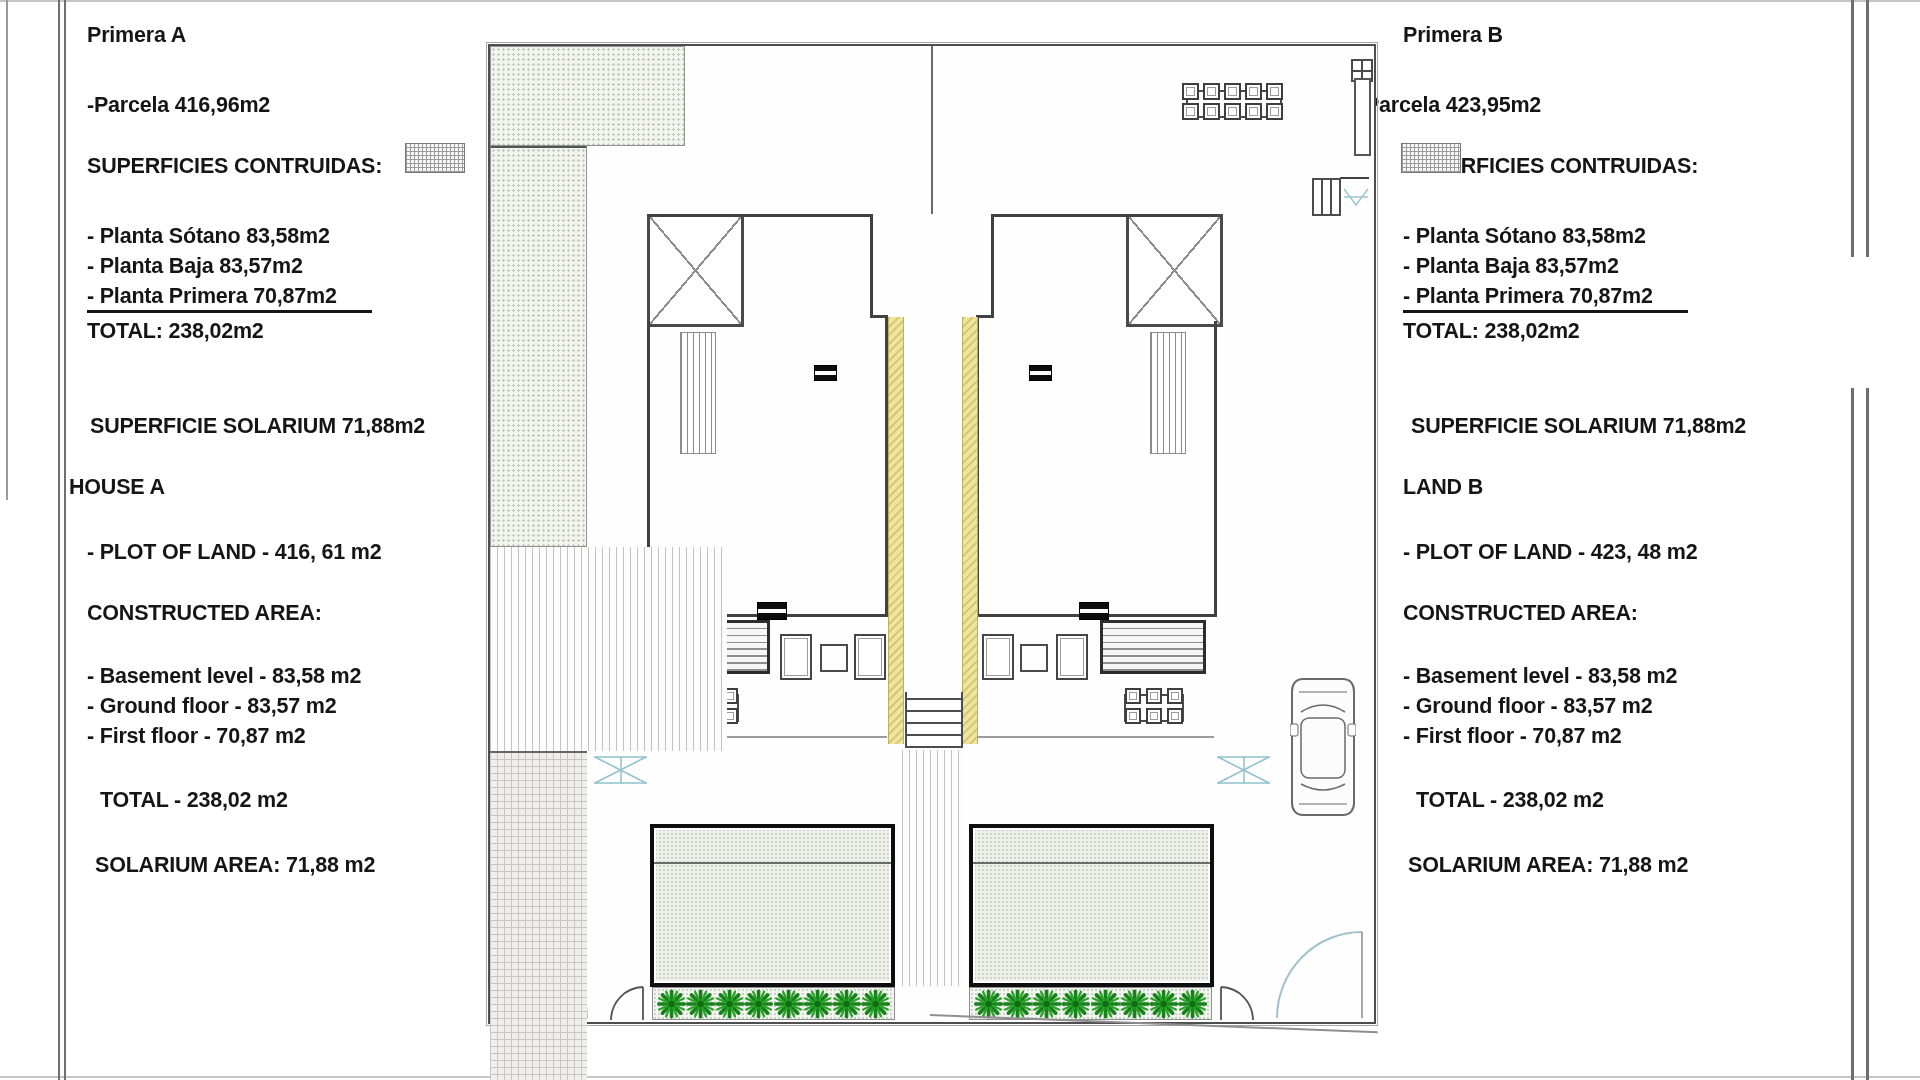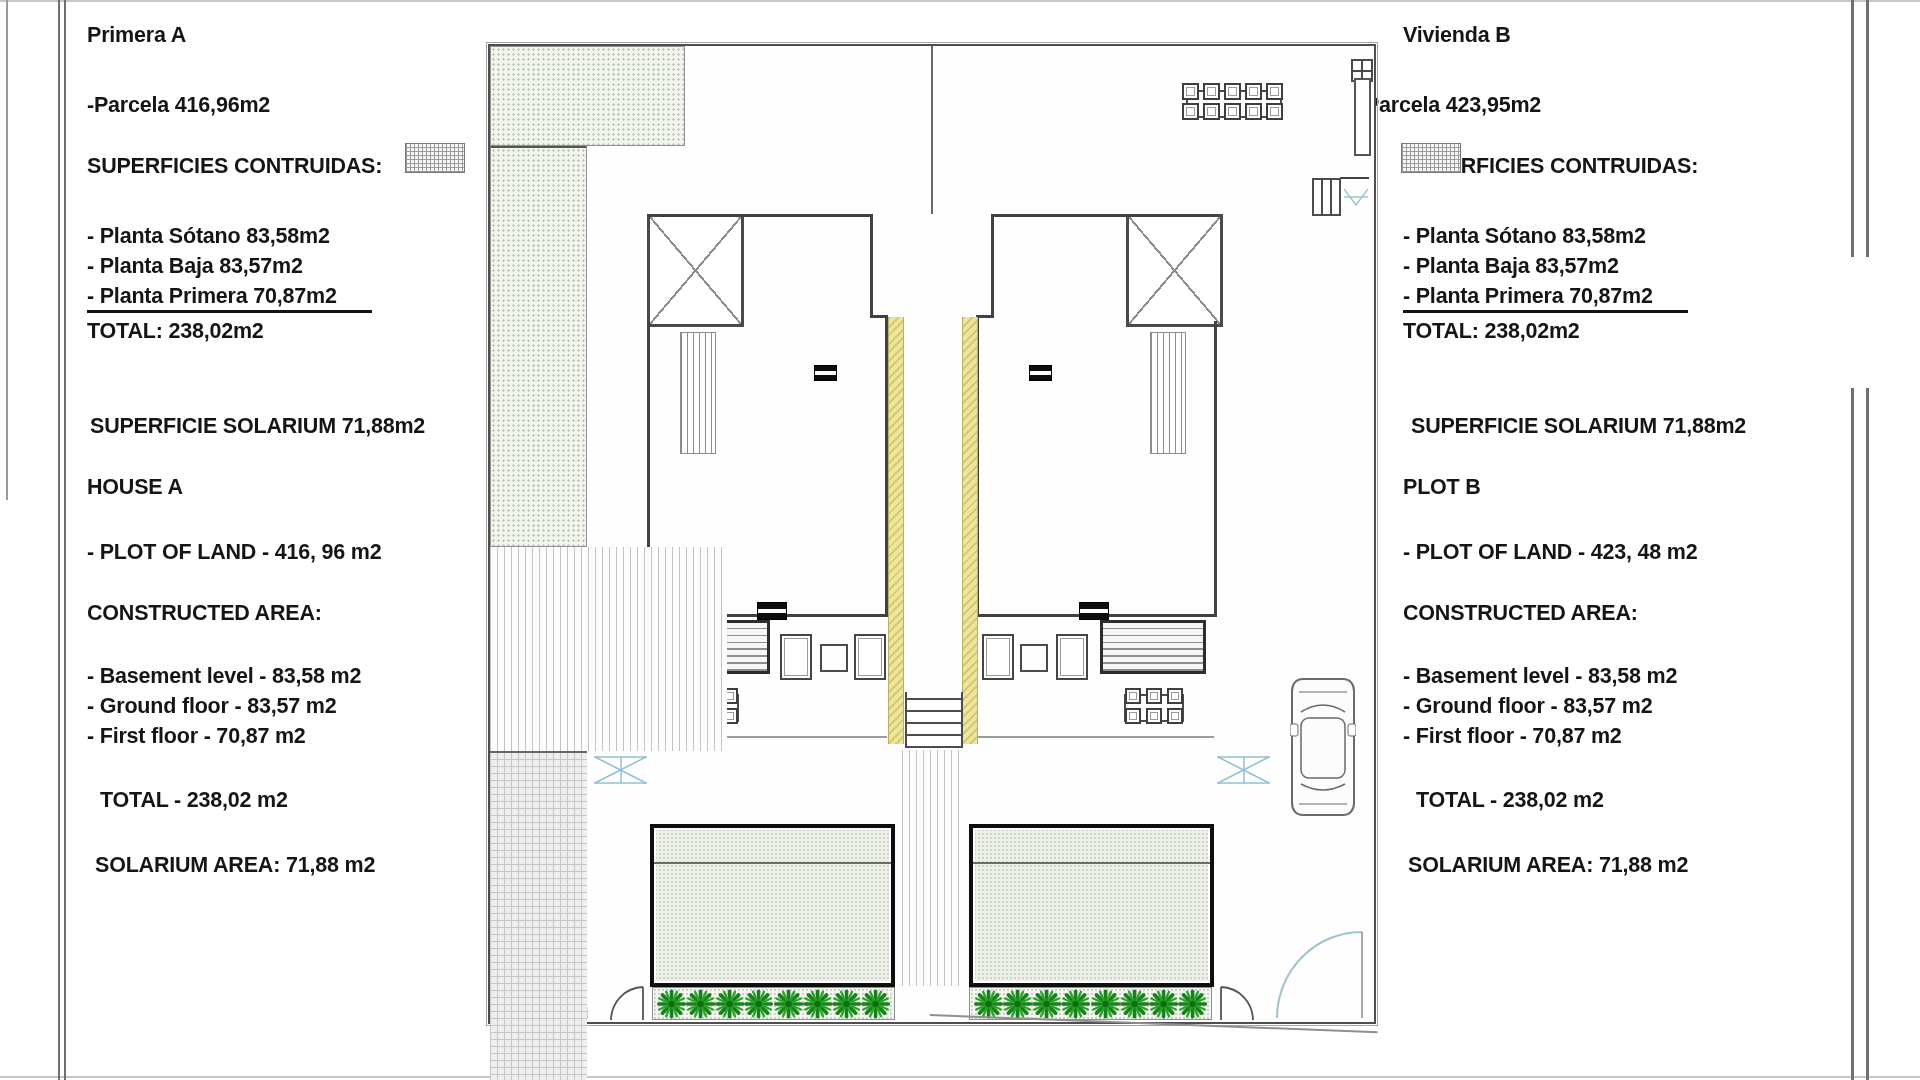--- a/index.html
+++ b/index.html
@@ -84,40 +84,40 @@
 
 <div>
   <div class="txt" style="left:87px;top:22px">Primera A</div>
   <div class="txt" style="left:87px;top:92px">-Parcela 416,96m2</div>
   <div class="txt" style="left:87px;top:153px">SUPERFICIES CONTRUIDAS:</div>
   <div class="txt" style="left:87px;top:223px">- Planta Sótano 83,58m2</div>
   <div class="txt" style="left:87px;top:253px">- Planta Baja 83,57m2</div>
   <div class="txt" style="left:87px;top:283px"><span class="underlined">- Planta Primera 70,87m2</span></div>
   <div class="txt" style="left:87px;top:318px">TOTAL: 238,02m2</div>
   <div class="txt" style="left:90px;top:413px">SUPERFICIE SOLARIUM 71,88m2</div>
-  <div class="txt" style="left:87px;top:474px">HOUSE A</div>
-  <div class="txt" style="left:87px;top:539px">- PLOT OF LAND - 416, 96 m2</div>
+  <div class="txt" style="left:69px;top:474px">HOUSE A</div>
+  <div class="txt" style="left:87px;top:539px">- PLOT OF LAND - 416, 61 m2</div>
   <div class="txt" style="left:87px;top:600px">CONSTRUCTED AREA:</div>
   <div class="txt" style="left:87px;top:663px">- Basement level - 83,58 m2</div>
   <div class="txt" style="left:87px;top:693px">- Ground floor - 83,57 m2</div>
   <div class="txt" style="left:87px;top:723px">- First floor - 70,87 m2</div>
   <div class="txt" style="left:100px;top:787px">TOTAL - 238,02 m2</div>
   <div class="txt" style="left:95px;top:852px">SOLARIUM AREA: 71,88 m2</div>
 </div>
 
 <div>
-  <div class="txt" style="left:1403px;top:22px">Vivienda B</div>
+  <div class="txt" style="left:1403px;top:22px">Primera B</div>
   <div class="txt" style="left:1358px;top:92px">-Parcela 423,95m2</div>
   <div class="txt" style="left:1403px;top:153px">SUPERFICIES CONTRUIDAS:</div>
   <div class="txt" style="left:1403px;top:223px">- Planta Sótano 83,58m2</div>
   <div class="txt" style="left:1403px;top:253px">- Planta Baja 83,57m2</div>
   <div class="txt" style="left:1403px;top:283px"><span class="underlined">- Planta Primera 70,87m2</span></div>
   <div class="txt" style="left:1403px;top:318px">TOTAL: 238,02m2</div>
   <div class="txt" style="left:1411px;top:413px">SUPERFICIE SOLARIUM 71,88m2</div>
-  <div class="txt" style="left:1403px;top:474px">PLOT B</div>
+  <div class="txt" style="left:1403px;top:474px">LAND B</div>
   <div class="txt" style="left:1403px;top:539px">- PLOT OF LAND - 423, 48 m2</div>
   <div class="txt" style="left:1403px;top:600px">CONSTRUCTED AREA:</div>
   <div class="txt" style="left:1403px;top:663px">- Basement level - 83,58 m2</div>
   <div class="txt" style="left:1403px;top:693px">- Ground floor - 83,57 m2</div>
   <div class="txt" style="left:1403px;top:723px">- First floor - 70,87 m2</div>
   <div class="txt" style="left:1416px;top:787px">TOTAL - 238,02 m2</div>
   <div class="txt" style="left:1408px;top:852px">SOLARIUM AREA: 71,88 m2</div>
 </div>
 
 <div class="plan">

